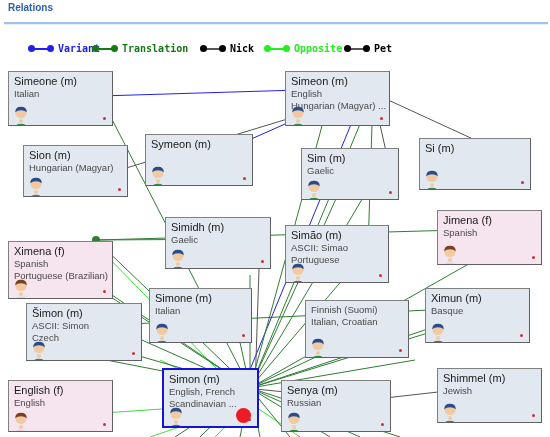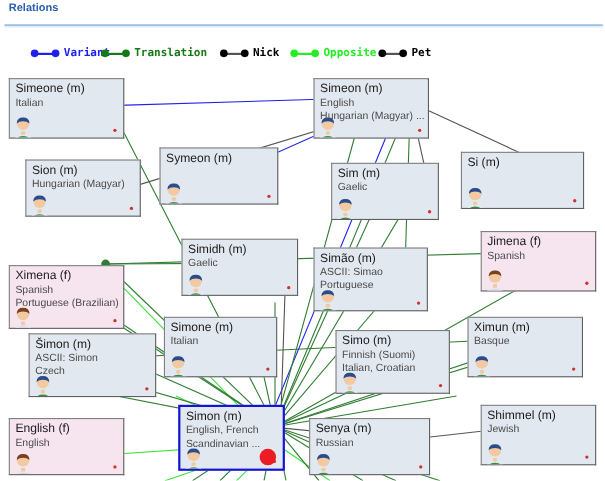--- a/index.html
+++ b/index.html
@@ -473,21 +473,20 @@
             <ellipse cx="11" cy="7.5" rx="5.6" ry="5.6" fill="#f2c9a0"></ellipse>
             <path d="M5.2 7.2 q0.2 -5.4 5.8 -5.4 q5.6 0 5.8 5.4 q-2.2 -2.0 -5.8 -2.0 q-3.6 0 -5.8 2.0 z" fill="#2b4c8c"></path>
             <path d="M3 24 q0 -7.4 8 -7.4 q8 0 8 7.4 z" fill="#e8e8f0"></path>
             <path d="M4.4 24 q0.3 -5.3 6.6 -5.3 q6.3 0 6.6 5.3 z" fill="#2f8f4f"></path>
             <rect x="9.2" y="14.4" width="3.6" height="3.2" fill="#f2c9a0"></rect>
           </svg></div>
         <div class="node-minidot"></div>
       </div>
       <div class="node" style="left: 305px; top: 240px; width: 104px; height: 58px;">
         <div class="node-text">
-          <div class="node-title">Simo (m)</div>
           <div class="node-sub">Finnish (Suomi)</div>
           <div class="node-sub">Italian, Croatian</div>
         </div>
         <div class="node-avatar"><svg viewBox="0 0 22 24" width="22" height="24">
             <ellipse cx="11" cy="7.5" rx="5.6" ry="5.6" fill="#f2c9a0"></ellipse>
             <path d="M5.2 7.2 q0.2 -5.4 5.8 -5.4 q5.6 0 5.8 5.4 q-2.2 -2.0 -5.8 -2.0 q-3.6 0 -5.8 2.0 z" fill="#2b4c8c"></path>
             <path d="M3 24 q0 -7.4 8 -7.4 q8 0 8 7.4 z" fill="#e8e8f0"></path>
             <path d="M4.4 24 q0.3 -5.3 6.6 -5.3 q6.3 0 6.6 5.3 z" fill="#2f8f4f"></path>
             <rect x="9.2" y="14.4" width="3.6" height="3.2" fill="#f2c9a0"></rect>
           </svg></div>

